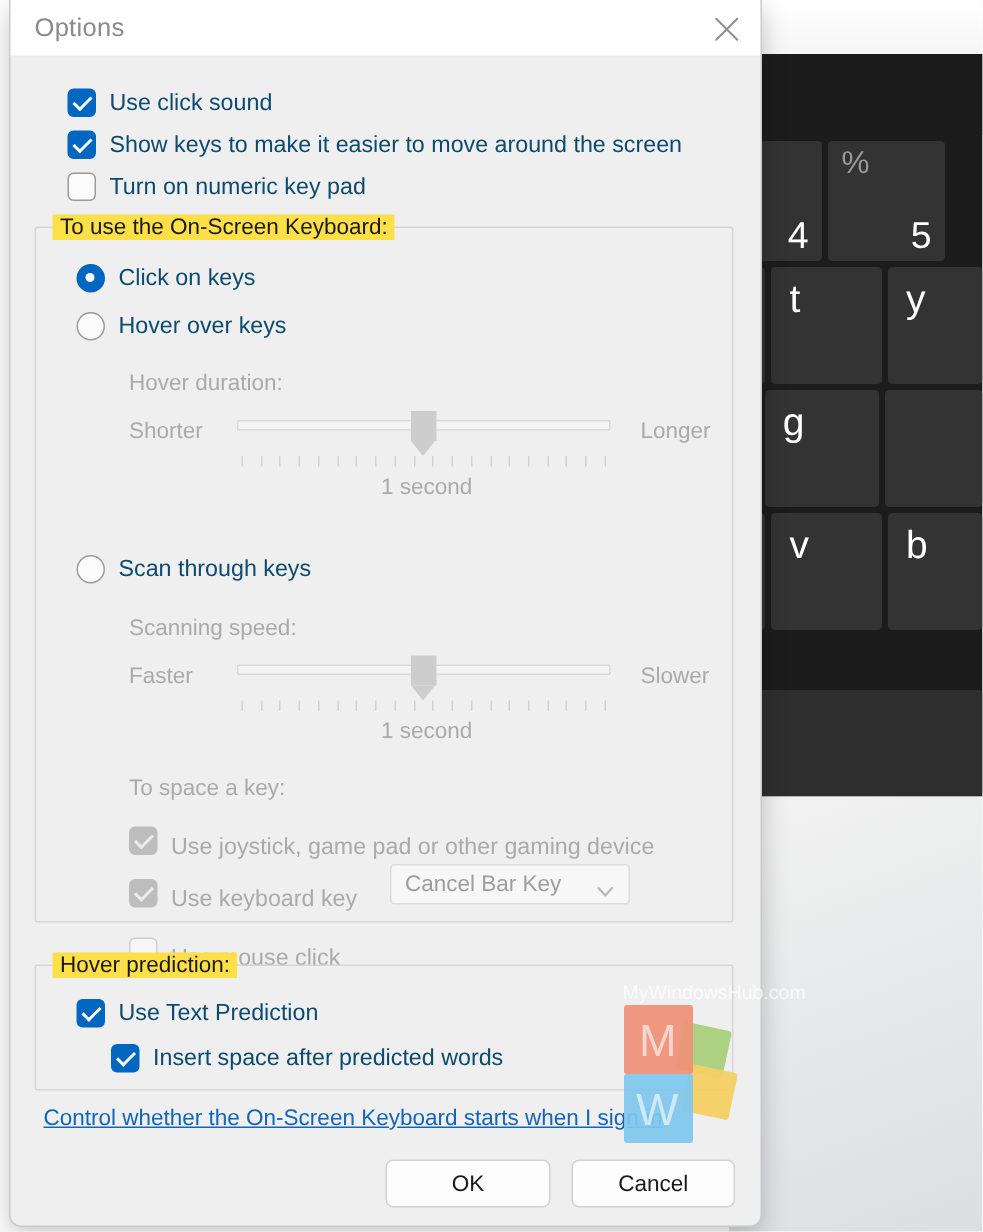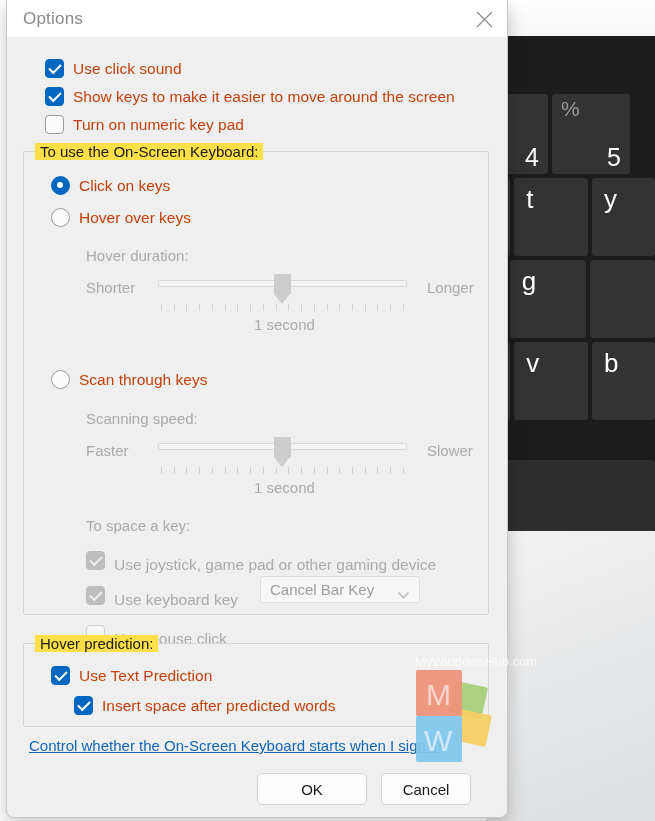--- a/index.html
+++ b/index.html
@@ -143,21 +143,21 @@
     border: 1.5px solid #9a9a9a;
   }
   .rb.on { border: 1.5px solid #0067c0; background: #0067c0; }
   .rb.on::after {
     content:'';
     position:absolute; left:5px; top:5px;
     width:6px; height:6px;
     background:#ffffff; border-radius:50%;
   }
 
-  .lbl { font-size: 15.5px; color: #c2410c; margin-left: 9px; }
+  .lbl { font-size: 15.5px; color: #0c4a6e; margin-left: 9px; }
   .lbl.dim { color: #aaaaaa; margin-top: 10px; }
 
   
   .group {
     position: relative;
     border: 1px solid #d6d6d6;
     border-radius: 2px;
   }
   .group > .legend {
     position: absolute;
@@ -496,21 +496,21 @@
           <span class="cb on">
               <span class="tick"></span>
             </span>
           <span class="lbl">Insert space after predicted words</span>
         </div>
       </div>
 
       <div id="link" style="top:699px;">Control whether the On-Screen Keyboard starts when I sign in</div>
 
       <div class="btn" style="left:250px;top:735px;width:110px;">OK</div>
-      <div class="btn" style="left:374px;top:735px;width:90px;">Cancel</div>
+      <div class="btn" style="left:374px;top:735px;width:109px;">Cancel</div>
 
     </div>
   </div>
 
   <div id="watermark">
     <div id="wm-text">MyWindowsHub.com</div>
     <div class="wm-tile" id="wm-g"></div>
     <div class="wm-tile" id="wm-y"></div>
     <div class="wm-tile" id="wm-m"></div>
     <div class="wm-tile" id="wm-w"></div>

